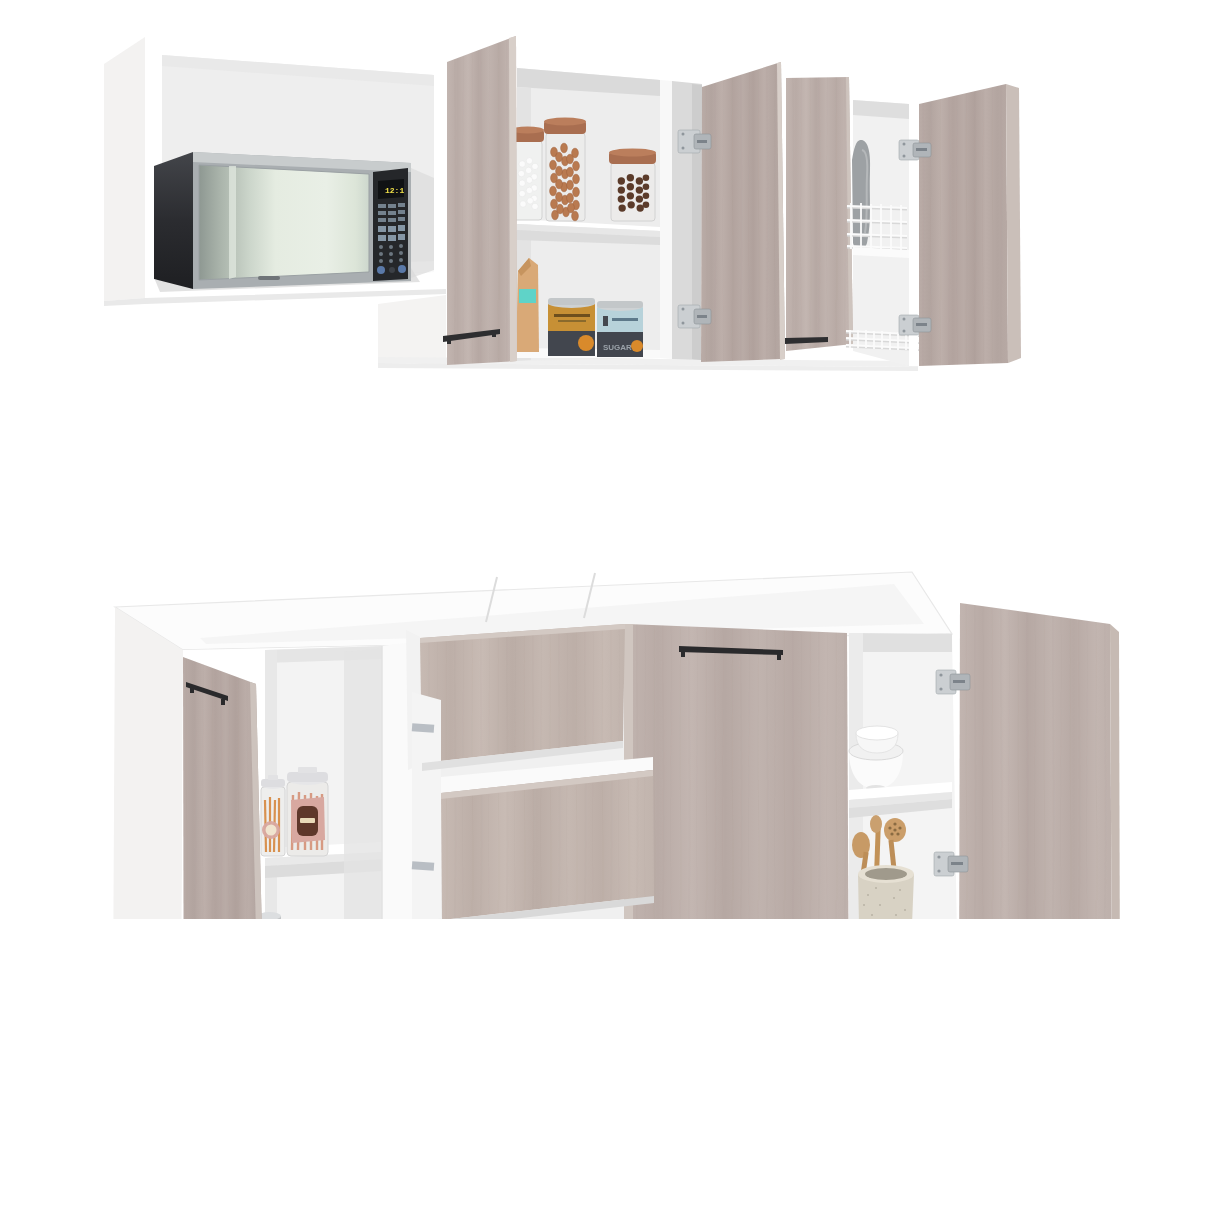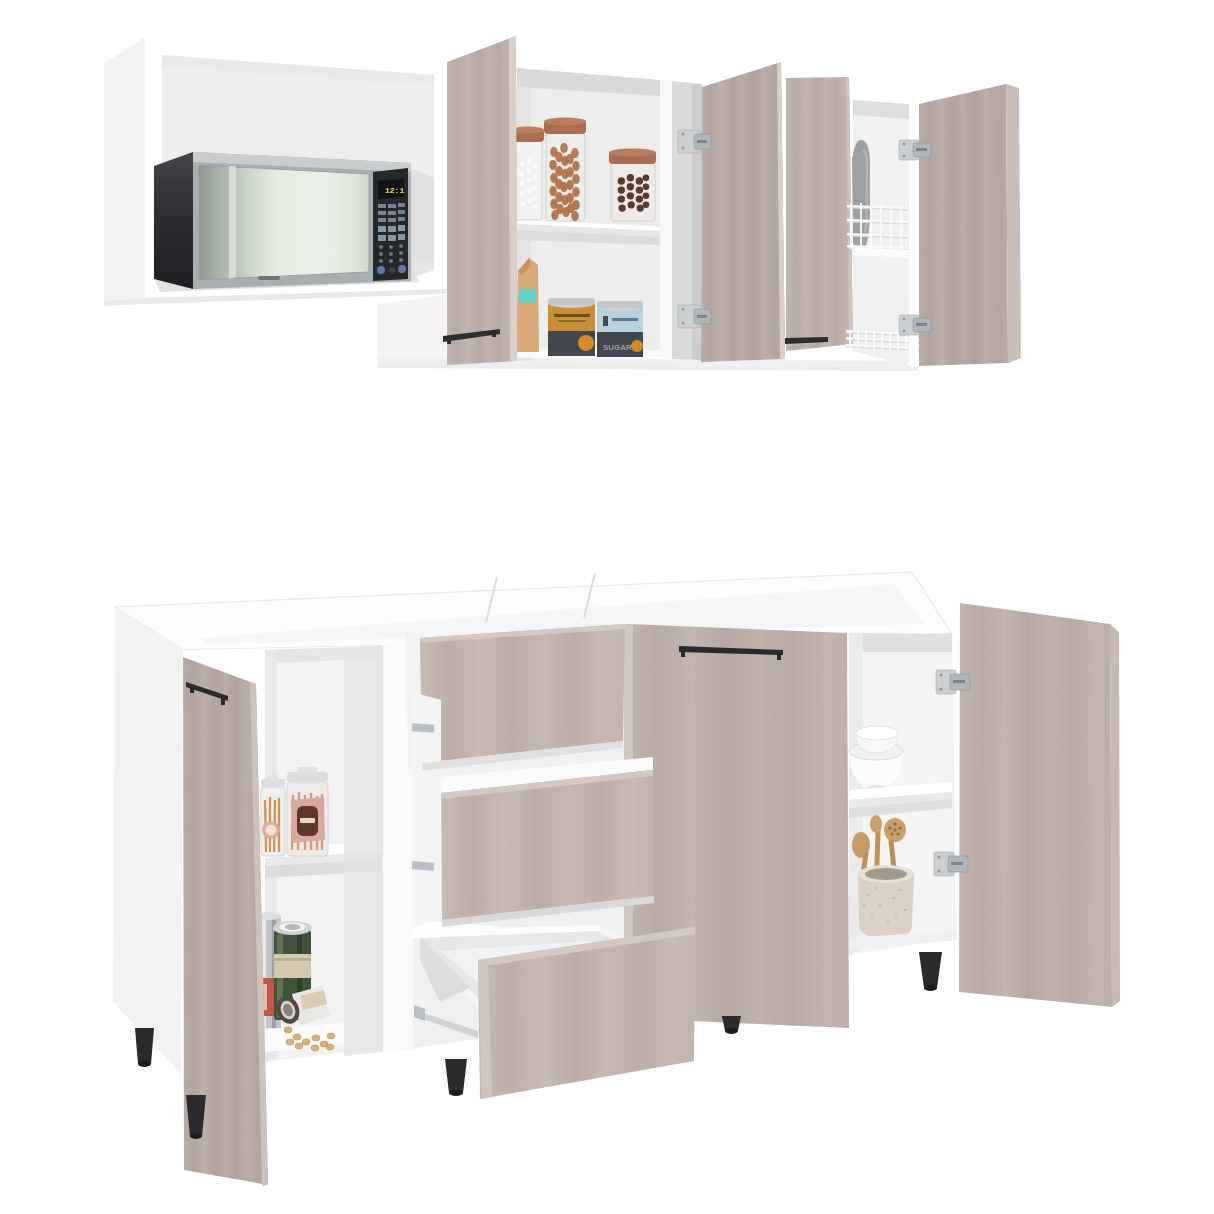--- a/index.html
+++ b/index.html
@@ -1,16 +1,16 @@
 <!DOCTYPE html>
 <html><head>
 <meta charset="utf-8">
 <style>
 html,body{margin:0;padding:0;background:#ffffff;font-family:"Liberation Sans",sans-serif;}
-#stage{width:1214px;height:1214px;position:relative;overflow:hidden;background:#e5e5e5;}
+#stage{width:1214px;height:919px;position:relative;overflow:hidden;background:#e5e5e5;}
 </style>
 </head>
 <body>
 <div id="stage">
 <svg width="1214" height="1214" viewBox="0 0 1214 1214" xmlns="http://www.w3.org/2000/svg">
 <defs>
 <linearGradient id="woodA" x1="0" y1="0" x2="1" y2="0">
 <stop offset="0" stop-color="#baaca7"></stop>
           <stop offset="0.12" stop-color="#b2a49f"></stop>
           <stop offset="0.25" stop-color="#bdafaa"></stop>

